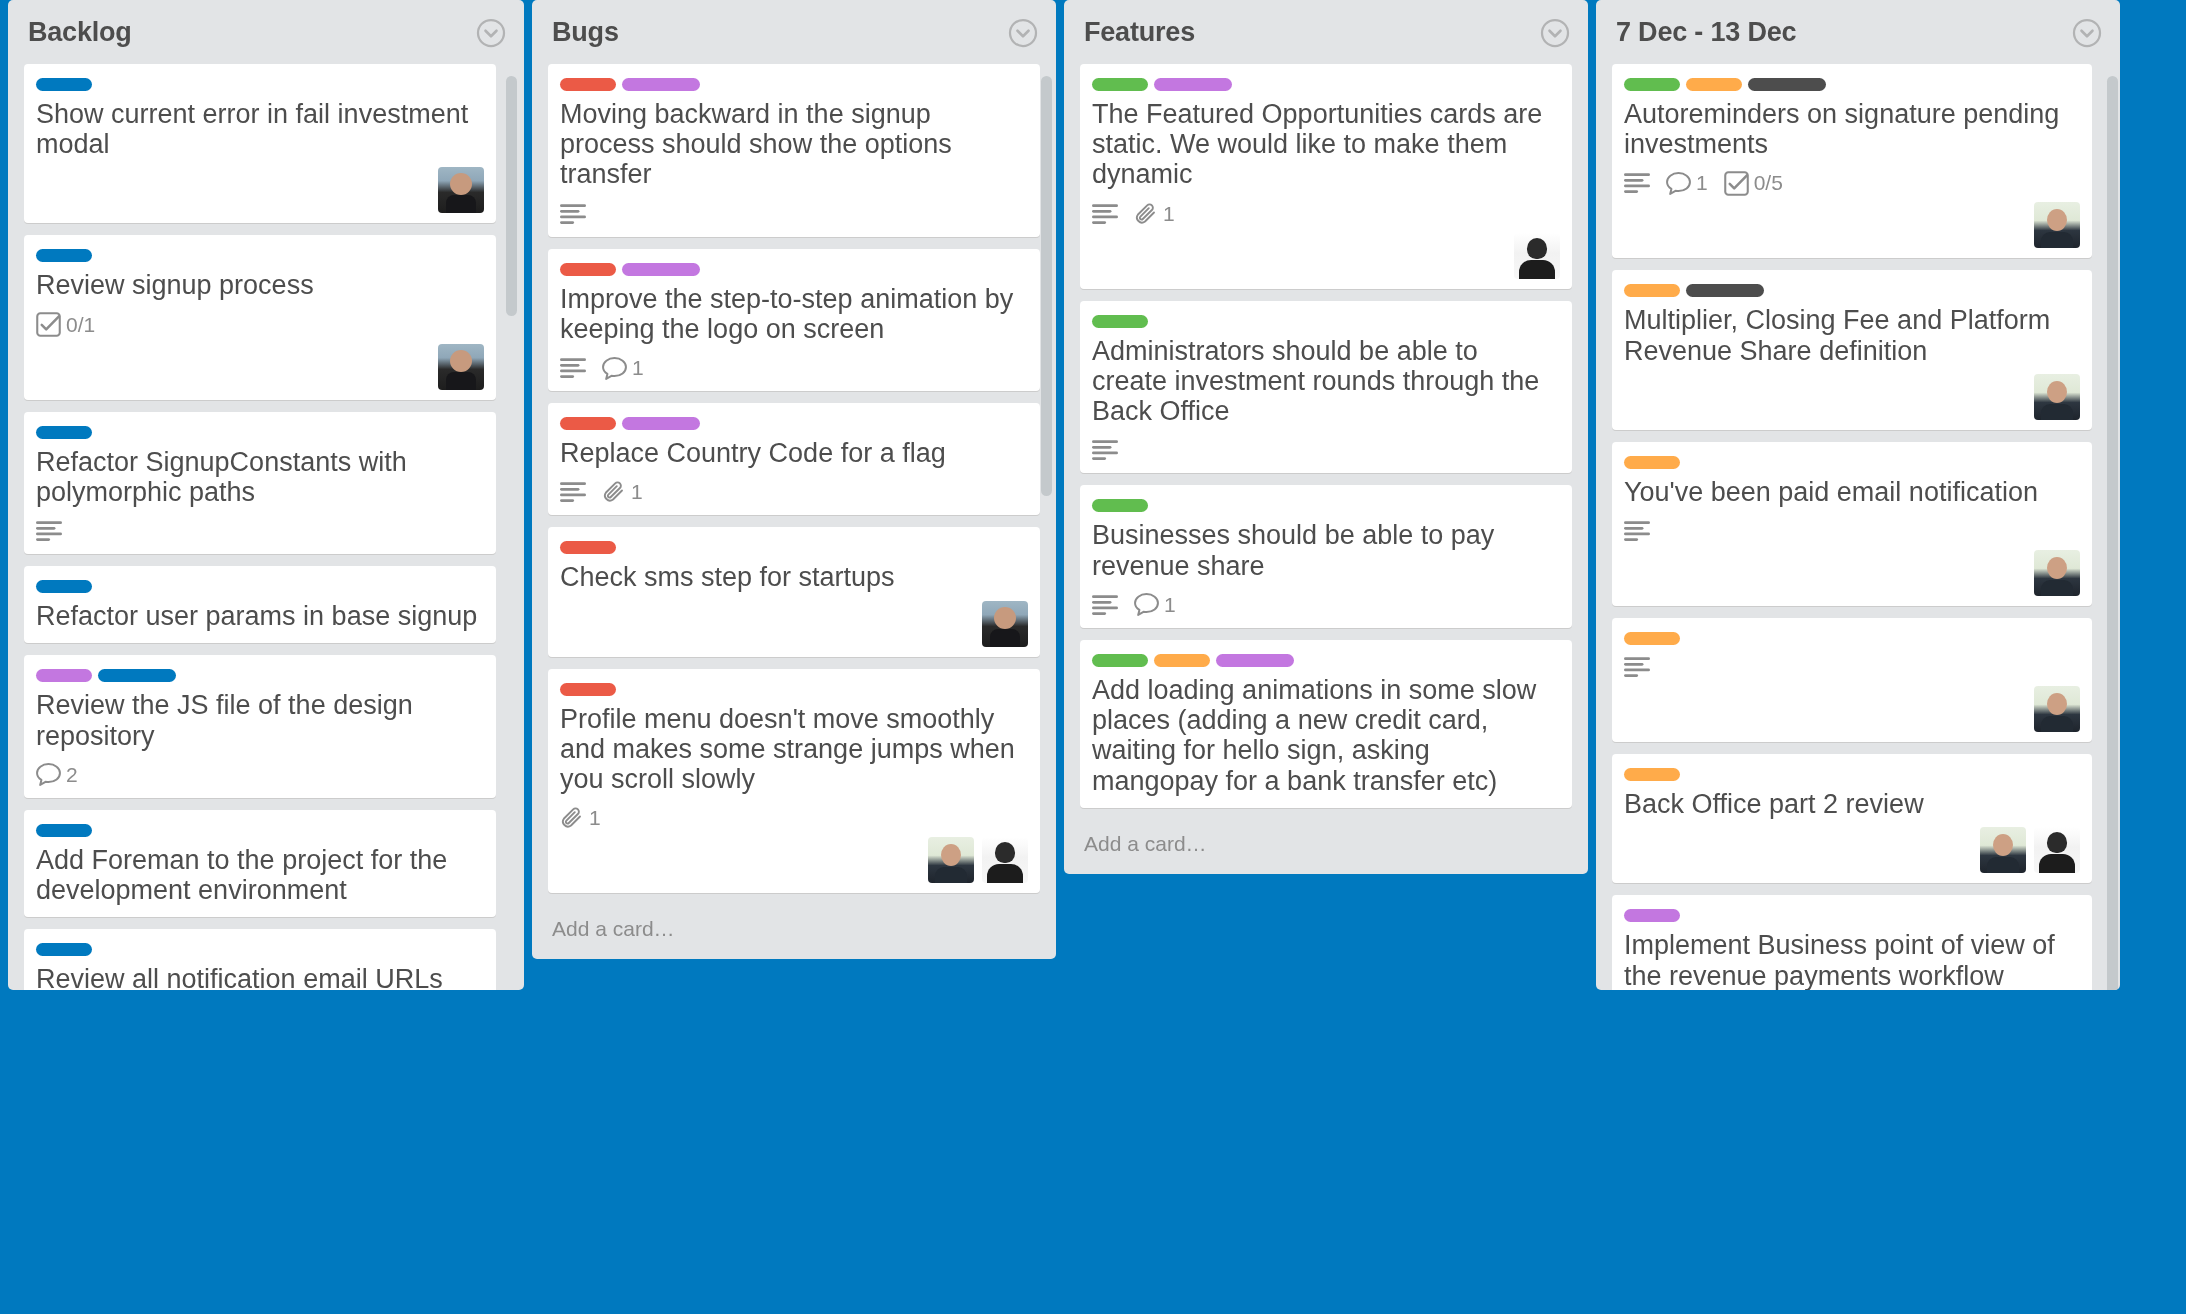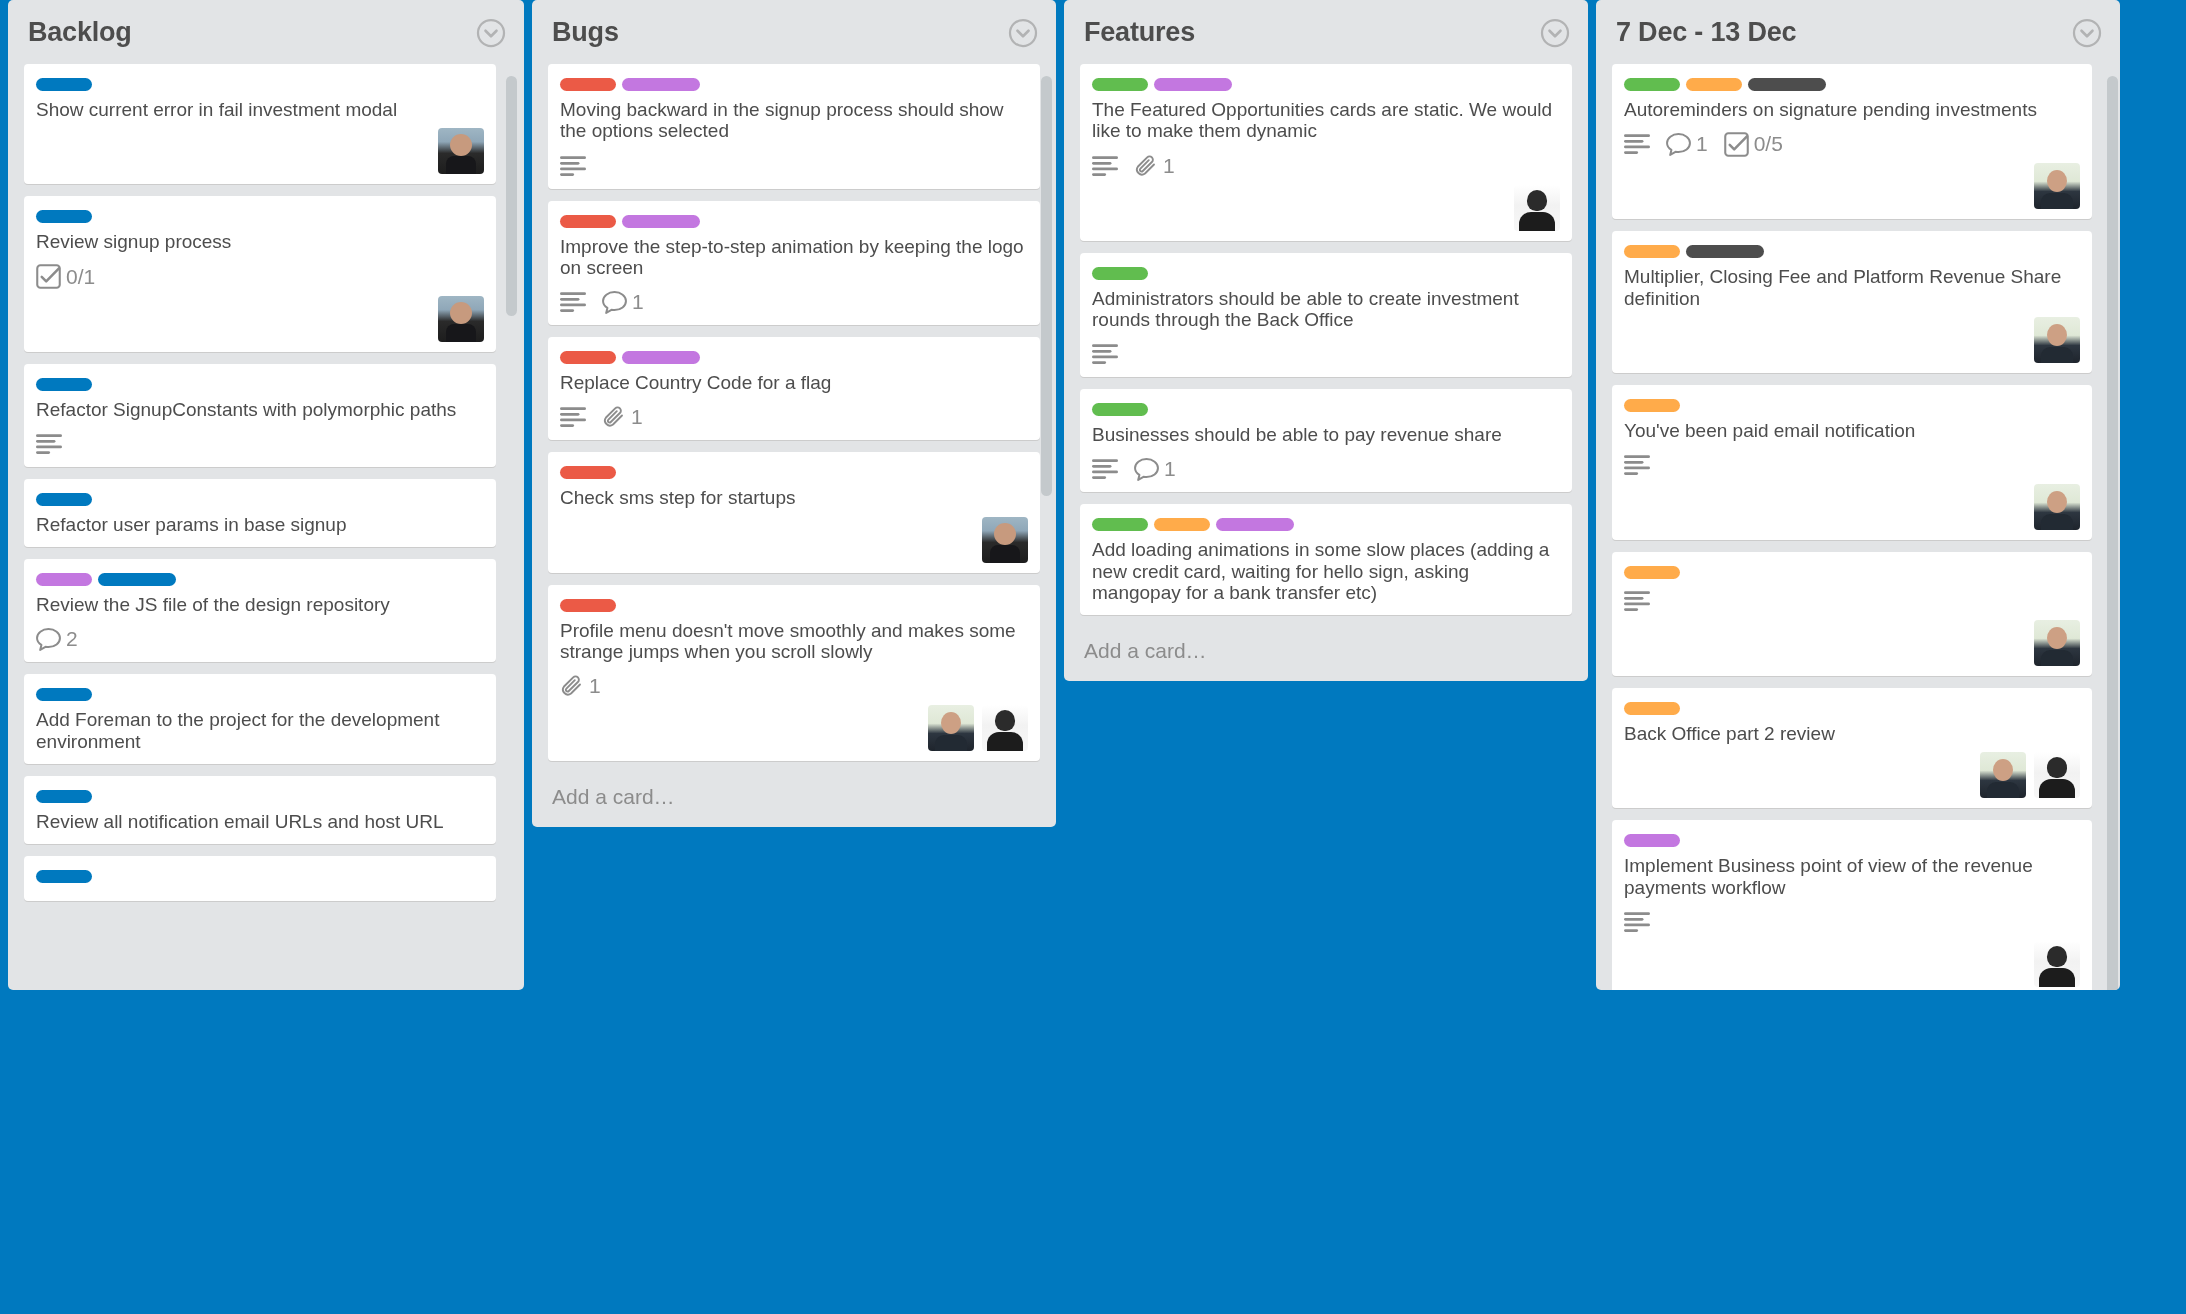--- a/index.html
+++ b/index.html
@@ -87,21 +87,21 @@
     flex-wrap: wrap;
   }
   .label {
     width: 56px; height: 13px;
     border-radius: 7px;
     display: block;
   }
   .label.wide { width: 78px; }
 
   .card-title {
-    font-size: 19px;
+    font-size: 27px;
     line-height: 1.12;
     color: #4D4D4D;
     word-wrap: break-word;
     padding-bottom: 2px;
   }
   .badges {
     display: flex;
     align-items: center;
     gap: 16px;
     margin-top: 9px;
@@ -293,21 +293,21 @@
               <path d="M7.6 10.2L12 14.6l4.4-4.4" fill="none" stroke="#8c8c8c" stroke-width="2.1" stroke-linecap="round" stroke-linejoin="round"></path>
             </svg>
           </span>
         </div>
         <div class="cards">
           <div class="card">
             <div class="labels">
               <span class="label " style="background: rgb(235, 90, 70);"></span>
               <span class="label wide" style="background: rgb(195, 119, 224);"></span>
             </div>
-            <div class="card-title">Moving backward in the signup process should show the options selected</div>
+            <div class="card-title">Moving backward in the signup process should show the options transfer</div>
             <div class="badges">
               <span class="badge">
                 <span>
                   <svg width="26" height="20" viewBox="0 0 24 18" aria-hidden="true">
                     <rect x="0" y="0" width="24" height="2.6" rx="1.3" fill="#8c8c8c"></rect>
                     <rect x="0" y="5.2" width="18" height="2.6" rx="1.3" fill="#8c8c8c"></rect>
                     <rect x="0" y="10.4" width="24" height="2.6" rx="1.3" fill="#8c8c8c"></rect>
                     <rect x="0" y="15.6" width="13" height="2.6" rx="1.3" fill="#8c8c8c"></rect>
                   </svg>
                 </span>

